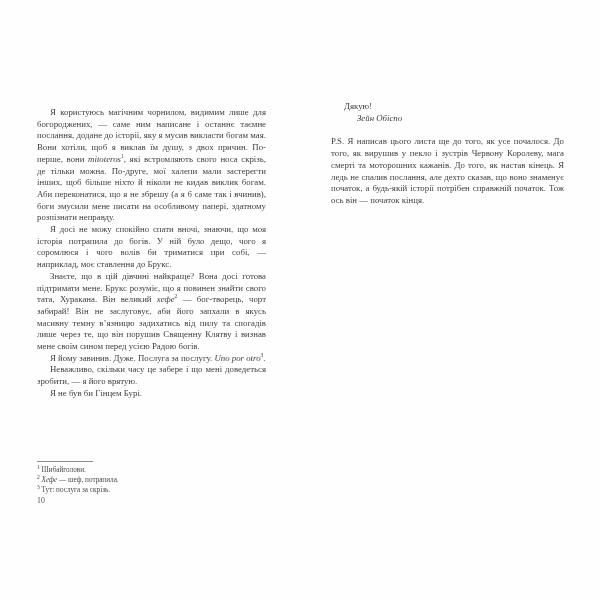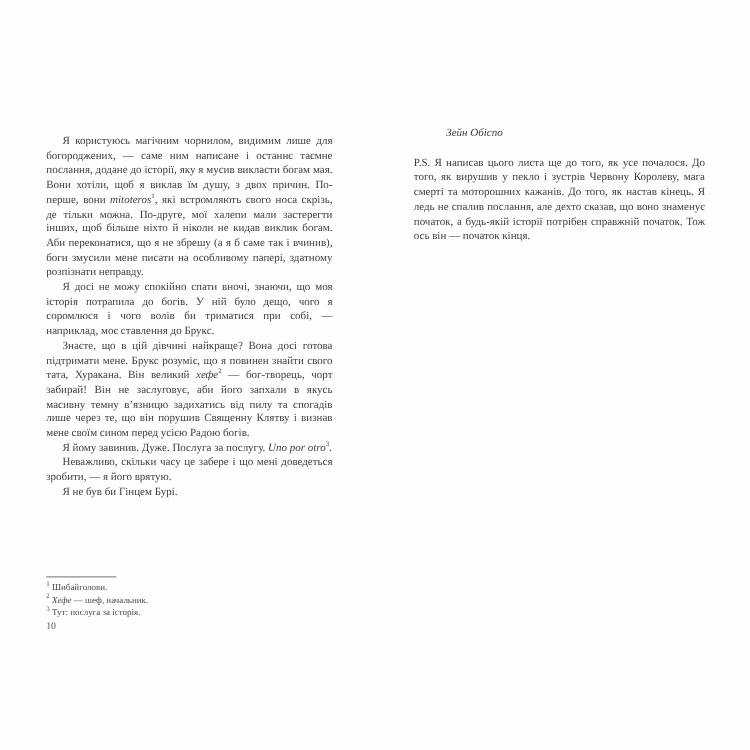--- a/index.html
+++ b/index.html
@@ -45,24 +45,25 @@
     <p>Я досі не можу спокійно спати вночі, знаючи, що моя історія потрапила до богів. У ній було дещо, чого я соромлюся і чого волів би триматися при собі, — наприклад, моє ставлення до Брукс.</p>
     <p><span>Знаєте, що в цій дівчині найкраще? Вона досі готова підтримати мене. Брукс розуміє, що я повинен знайти свого тата, Хуракана. Він великий </span><span class="italic">хефе</span><sup>2</sup><span> — бог-творець, чорт забирай! Він не заслуговує, аби його запхали в якусь масивну темну в’язницю задихатись від пилу та спогадів лише через те, що він порушив Священну Клятву і визнав мене своїм сином перед усією Радою богів.</span></p>
     <p><span>Я йому завинив. Дуже. Послуга за послугу. </span><span class="italic">Uno por otro</span><sup>3</sup><span>.</span></p>
     <p>Неважливо, скільки часу це забере і що мені доведеться зробити, — я його врятую.</p>
     <p>Я не був би Гінцем Бурі.</p>
   </div>
 
   <div class="footnote-block">
     <div class="footnote-rule"></div>
     <p class="footnote"><sup>1</sup> <span class="italic"></span><span>Шибайголови.</span></p>
-    <p class="footnote"><sup>2</sup> <span class="italic">Хефе</span><span> — шеф, начальник.</span></p>
-    <p class="footnote"><sup>3</sup> <span class="italic"></span><span>Тут: послуга за історія.</span></p>
+    <p class="footnote"><sup>2</sup> <span class="italic">Хефе</span><span> — шеф, потрапила.</span></p>
+    <p class="footnote"><sup>3</sup> <span class="italic"></span><span>Тут: послуга за скрізь.</span></p>
   </div>
 
   <div class="page-number">10</div>
 
   <div class="page-col right-col">
+    <p>Дякую!</p>
     <p class="sig">Зейн Обіспо</p>
     <p class="ps">P.S. Я написав цього листа ще до того, як усе почалося. До того, як вирушив у пекло і зустрів Червону Королеву, мага смерті та моторошних кажанів. До того, як настав кінець. Я ледь не спалив послання, але дехто сказав, що воно знаменує початок, а будь-якій історії потрібен справжній початок. Тож ось він — початок кінця.</p>
   </div>
 
 </div>
 
 </body></html>

